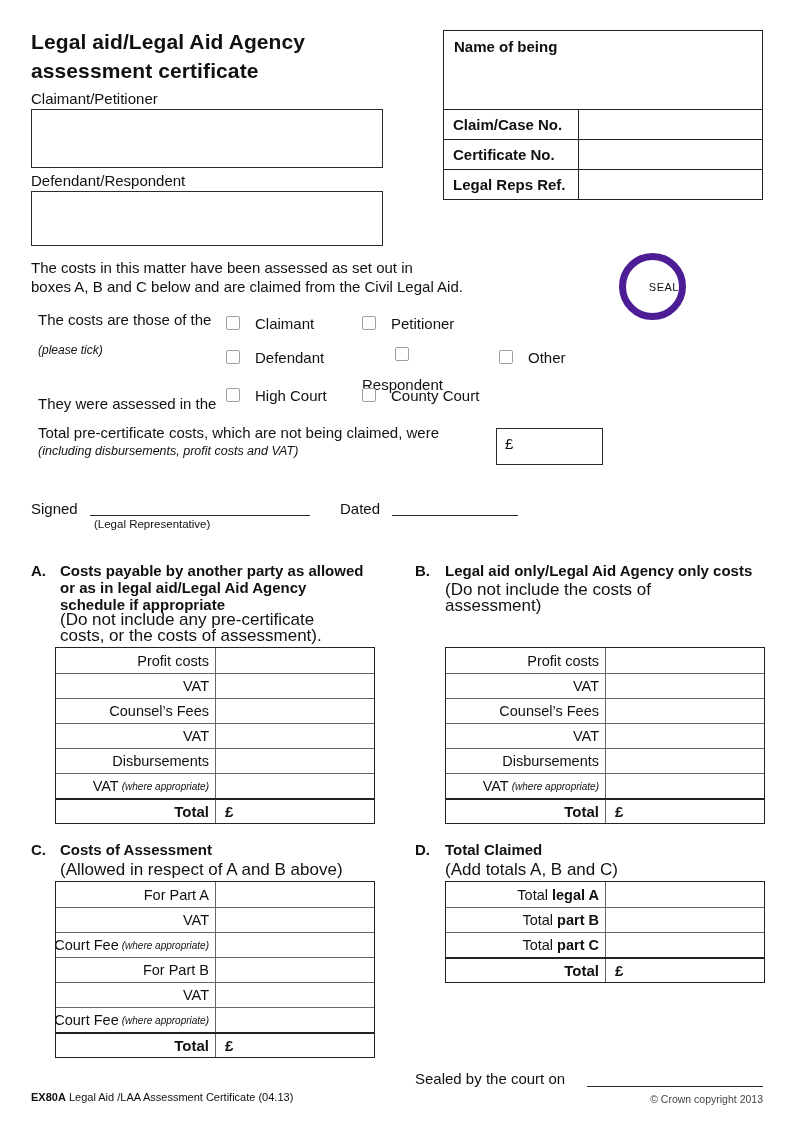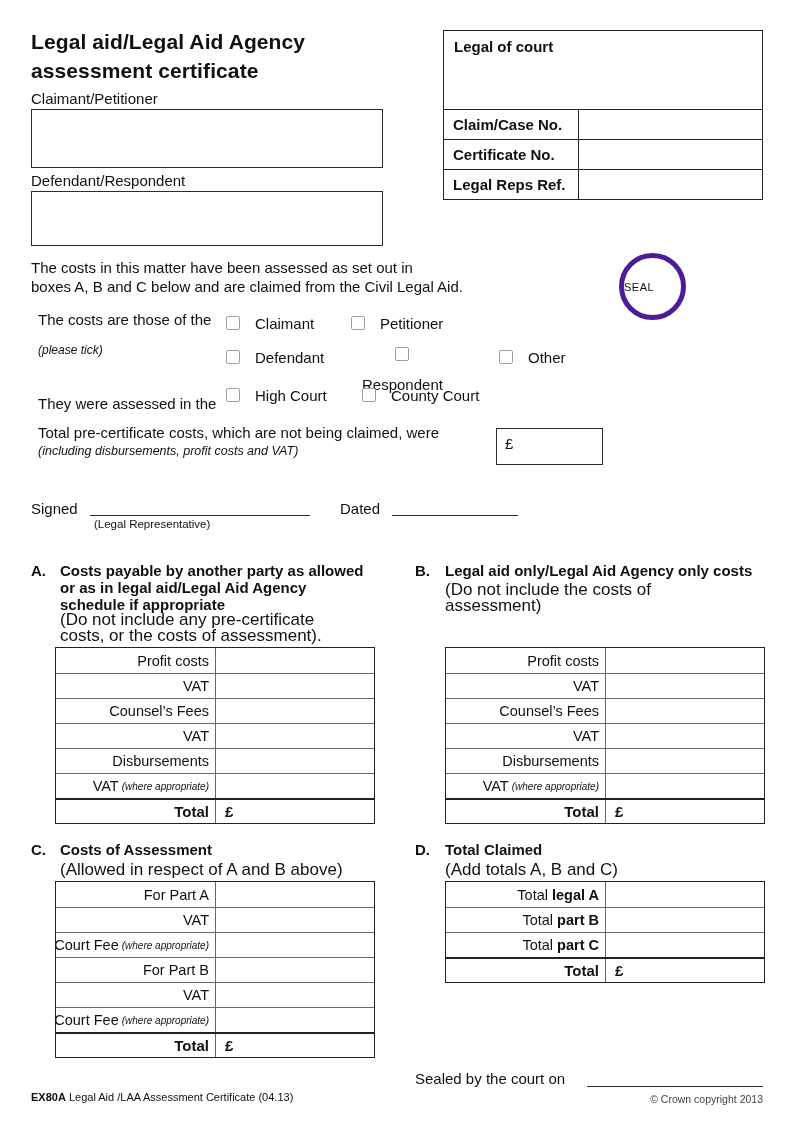--- a/index.html
+++ b/index.html
@@ -20,22 +20,22 @@
 
   
   .court-table { left:443px; top:30px; width:320px; border:1.5px solid #222; background:#fff; }
   .court-name { height:78px; padding:7px 10px; font-weight:bold; font-size:15px; }
   .court-row { display:flex; height:30px; border-top:1.5px solid #222; }
   .court-row-label { width:135px; border-right:1.5px solid #222; font-weight:bold; font-size:15px;
     display:flex; align-items:center; padding-left:9px; }
   .court-row-value { flex:1; }
 
   
-  .seal { left:619px; top:253px; width:67px; height:67px; border:5px solid #4c1d95; border-radius:50%;
-    display:flex; align-items:center; justify-content:flex-start; font-size:11px; letter-spacing:.5px; }
+  .seal { left:619px; top:253px; width:67px; height:67px; border:7px solid #4c1d95; border-radius:50%;
+    display:flex; align-items:center; justify-content:flex-end; font-size:11px; letter-spacing:.5px; }
 
   
   .cb-item { position:absolute; display:flex; align-items:center; gap:15px; font-size:15px; height:20px; }
   .cb { width:14px; height:14px; border:1px solid #9f9f9f; border-radius:2px; background:#fff; flex:0 0 auto; }
 
   
   .uline { position:absolute; height:0; border-bottom:1.2px solid #2b2b2b; }
 
   
   .costs-table { position:absolute; width:320px; border:1.5px solid #222; background:#fff; }
@@ -66,21 +66,21 @@
   </div>
 
   <div class="abs lbl" style="left:31px; top:90px;">Claimant/Petitioner</div>
   <div class="abs field-box" style="left:31px; top:109px; width:352px; height:59px;"></div>
 
   <div class="abs lbl" style="left:31px; top:172px;">Defendant/Respondent</div>
   <div class="abs field-box" style="left:31px; top:191px; width:352px; height:55px;"></div>
 
   <div class="abs court-table">
     <div class="court-name">
-      <span>Legal of court</span>
+      <span>Name of being</span>
     </div>
     <div class="court-row">
       <div class="court-row-label">Claim/Case No.</div>
       <div class="court-row-value"></div>
     </div>
     <div class="court-row">
       <div class="court-row-label">Certificate No.</div>
       <div class="court-row-value"></div>
     </div>
     <div class="court-row">
@@ -98,21 +98,21 @@
     <span>SEAL</span>
   </div>
 
   <div class="abs lbl" style="left:38px; top:311px;">The costs are those of the</div>
   <div class="abs i" style="left:38px; top:331px; font-size:12px;margin-top:12px;">(please tick)</div>
 
   <div class="cb-item" style="left:226px; top:313px;">
     <span class="cb"></span>
     <span>Claimant</span>
   </div>
-  <div class="cb-item" style="left:351px; top:313px;">
+  <div class="cb-item" style="left:362px; top:313px;">
     <span class="cb"></span>
     <span>Petitioner</span>
   </div>
   <div class="cb-item" style="left:226px; top:347px;">
     <span class="cb"></span>
     <span>Defendant</span>
   </div>
   <div class="cb-item" style="left:362px; top:347px;flex-direction:column;">
     <span class="cb"></span>
     <span>Respondent</span>

